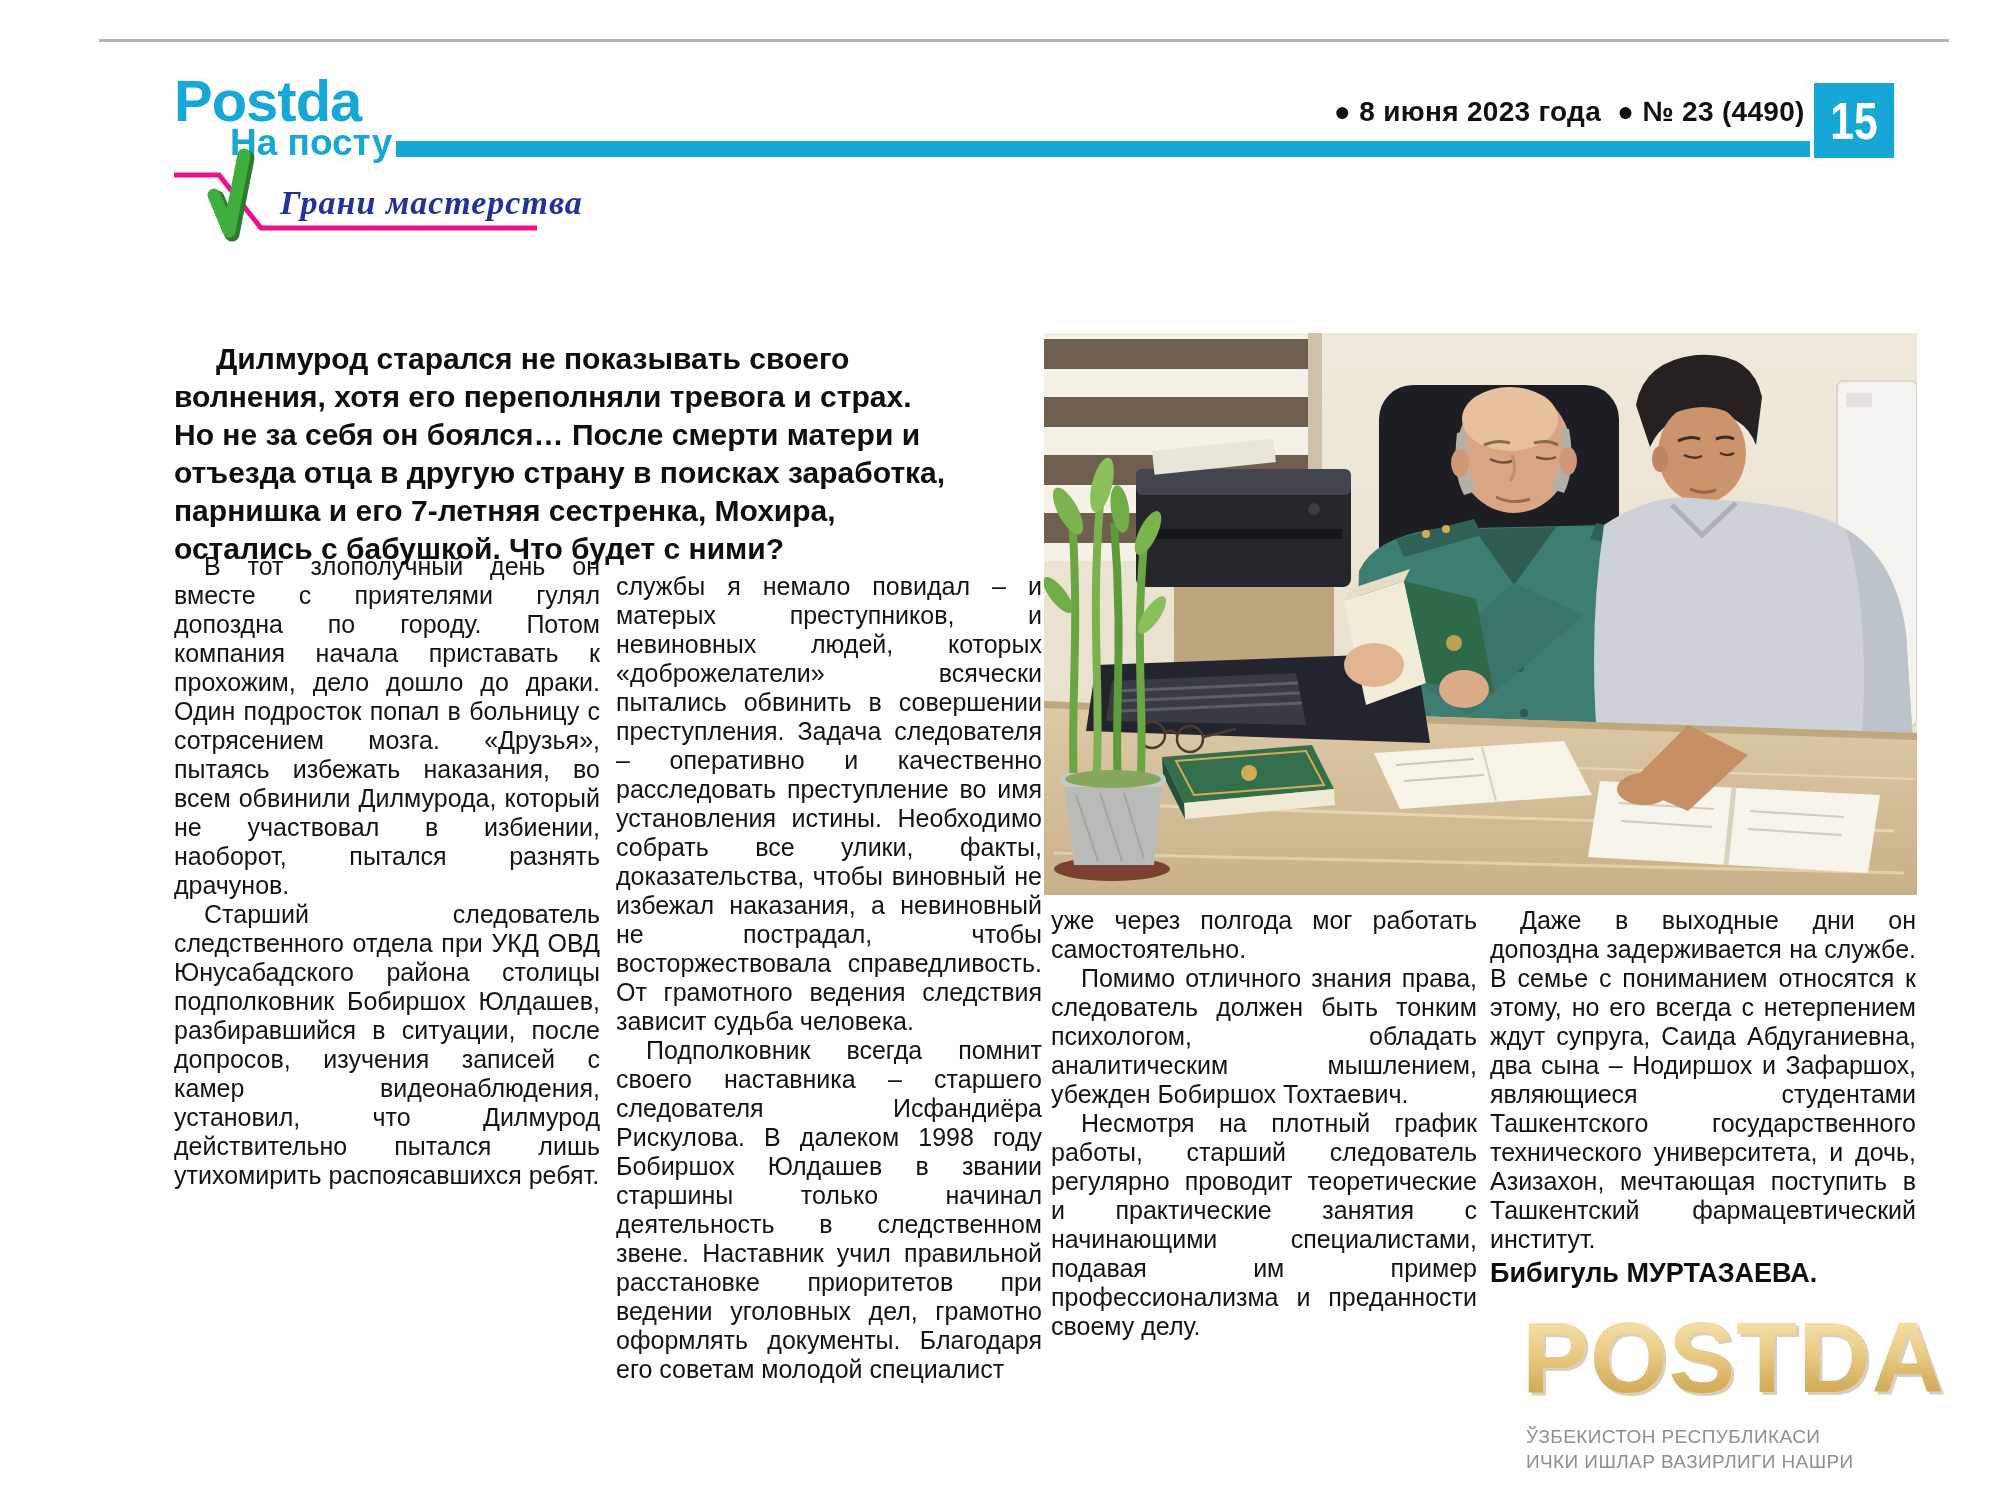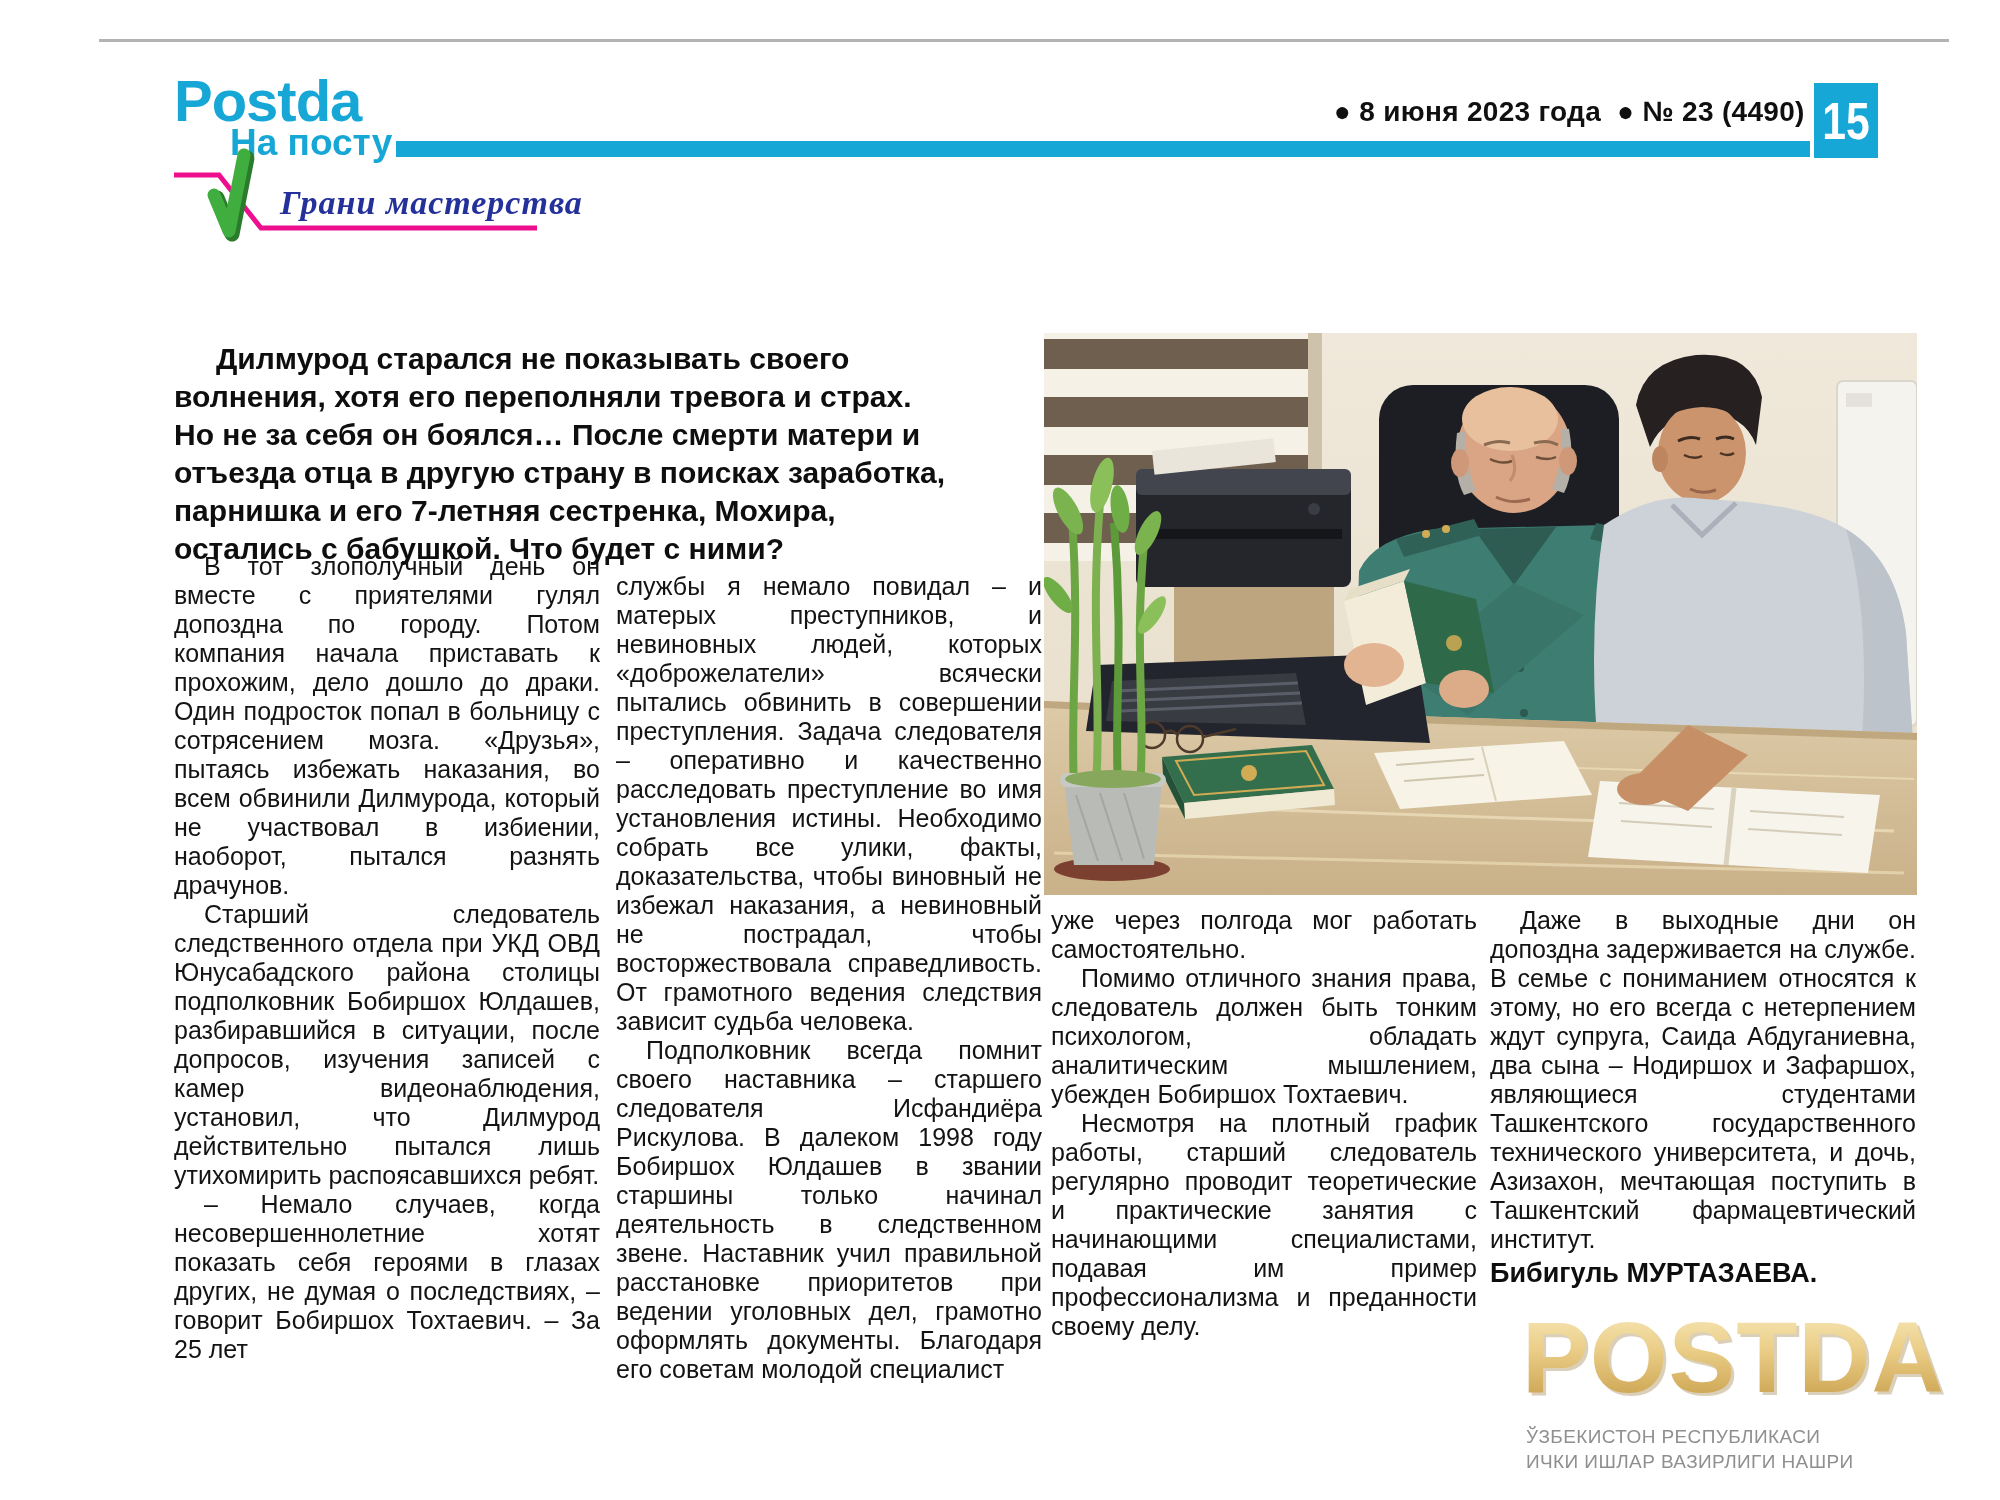--- a/index.html
+++ b/index.html
@@ -6,21 +6,21 @@
   .page{position:relative;width:2000px;height:1500px;background:#ffffff;overflow:hidden;
         font-family:"Liberation Sans", sans-serif;color:#141414;margin-left:24px;}
   .abs{position:absolute;}
 
   
   .top-rule{left:75px;top:39px;width:1850px;height:3px;background:#b3b3b3;}
   .brand-top{left:150px;top:72px;font-size:58px;font-weight:bold;color:#17a7d7;letter-spacing:-1px;line-height:58px;}
   .brand-bottom{left:206px;top:124px;font-size:37px;font-weight:bold;color:#17a7d7;letter-spacing:0;line-height:37px;}
   .cyan-bar{left:372px;top:141px;width:1414px;height:16px;background:#17a7d7;}
   .date-line{top:96px;left:1310px;font-size:28px;font-weight:bold;color:#101010;white-space:pre;letter-spacing:.3px;}
-  .page-box{left:1790px;top:83px;width:64px;height:75px;background:#17a7d7;display:flex;align-items:center;justify-content:center;}
+  .page-box{left:1790px;top:83px;width:80px;height:75px;background:#17a7d7;display:flex;align-items:center;justify-content:center;}
   .page-num{color:#ffffff;font-size:52px;font-weight:bold;transform:scaleX(.82);}
 
   
   .rubric-svg{left:145px;top:135px;width:430px;height:110px;}
   .rubric-label{left:256px;top:184px;font-family:"Liberation Serif", serif;font-style:italic;font-weight:bold;
                 font-size:34px;color:#25319b;letter-spacing:1px;}
 
   
   .headline{left:130px;top:236px;width:1760px;text-align:center;font-size:70px;line-height:74px;font-weight:bold;
             color:#f3611c;letter-spacing:1px;word-spacing:22px;white-space:nowrap;}
@@ -232,21 +232,20 @@
       <path d="M20,448 L118,448 L110,532 L30,532 Z" fill="#b8bbb6"></path>
       <rect x="16" y="440" width="106" height="14" rx="7" fill="#c6c9c4"></rect>
       <path d="M32,462 L54,528 M56,460 L78,528 M80,460 L100,526" stroke="#a3a6a1" stroke-width="2"></path>
       <ellipse cx="69" cy="446" rx="48" ry="9" fill="#87a85c"></ellipse>
     </g>
   </svg>
 
   <div class="abs col col1">
     <p>В тот злополучный день он вместе с приятелями гулял допоздна по городу. Потом компания начала приставать к прохожим, дело дошло до драки. Один подросток попал в больницу с сотрясением мозга. «Друзья», пытаясь избежать наказания, во всем обвинили Дилмурода, который не участвовал в избиении, наоборот, пытался разнять драчунов.</p>
     <p>Старший следователь следственного отдела при УКД ОВД Юнусабадского района столицы подполковник Бобиршох Юлдашев, разбиравшийся в ситуации, после допросов, изучения записей с камер видеонаблюдения, установил, что Дилмурод действительно пытался лишь утихомирить распоясавшихся ребят.</p>
-    <p>– Немало случаев, когда несовершеннолетние хотят показать себя героями в глазах других, не думая о последствиях, – говорит Бобиршох Тохтаевич. – За 25 лет</p>
   </div>
   <div class="abs col col2">
     <p class="cont">службы я немало повидал – и матерых преступников, и невиновных людей, которых «доброжелатели» всячески пытались обвинить в совершении преступления. Задача следователя – оперативно и качественно расследовать преступление во имя установления истины. Необходимо собрать все улики, факты, доказательства, чтобы виновный не избежал наказания, а невиновный не пострадал, чтобы восторжествовала справедливость. От грамотного ведения следствия зависит судьба человека.</p>
     <p>Подполковник всегда помнит своего наставника – старшего следователя Исфандиёра Рискулова. В далеком 1998 году Бобиршох Юлдашев в звании старшины только начинал деятельность в следственном звене. Наставник учил правильной расстановке приоритетов при ведении уголовных дел, грамотно оформлять документы. Благодаря его советам молодой специалист</p>
   </div>
   <div class="abs col col3">
     <p class="cont">уже через полгода мог работать самостоятельно.</p>
     <p>Помимо отличного знания права, следователь должен быть тонким психологом, обладать аналитическим мышлением, убежден Бобиршох Тохтаевич.</p>
     <p>Несмотря на плотный график работы, старший следователь регулярно проводит теоретические и практические занятия с начинающими специалистами, подавая им пример профессионализма и преданности своему делу.</p>
   </div>

